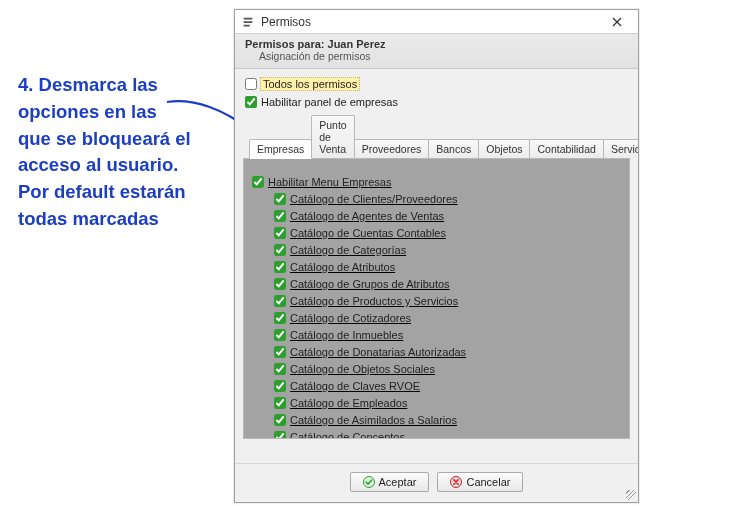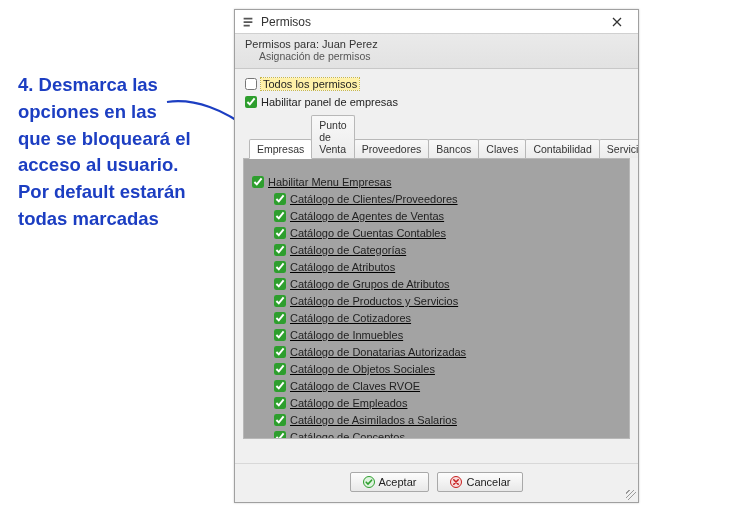--- a/index.html
+++ b/index.html
@@ -65,21 +65,21 @@
     display:flex; align-items:center; justify-content:center;
     cursor: pointer;
     font-size: 14px;
     color:#333;
   }
   .header-strip {
     background: linear-gradient(#eaeaea,#e2e2e2);
     border-bottom: 1px solid #c8c8c8;
     padding: 4px 10px 6px 10px;
   }
-  .header-strip .h1 { font-weight:400; color:#333; font-size:11px; }
+  .header-strip .h1 { font-weight:700; color:#333; font-size:11px; }
   .header-strip .h2 { color:#555; font-size:10.5px; padding-left:14px; }
   .body {
     flex:1;
     padding: 6px 8px 0 8px;
     overflow:hidden;
     display:flex;
     flex-direction:column;
   }
   .cb-row { display:flex; align-items:center; margin:1px 0 1px 2px; height:16px;}
   .cb-row input[type=checkbox]{
@@ -195,21 +195,21 @@
     <div class="cb-row">
       <input type="checkbox" checked="" style="">
       <label>Habilitar panel de empresas</label>
     </div>
 
     <div class="tabs">
       <div class="tab active">Empresas</div>
       <div class="tab">Punto de Venta</div>
       <div class="tab">Proveedores</div>
       <div class="tab">Bancos</div>
-      <div class="tab">Claves</div>
+      <div class="tab">Objetos</div>
       <div class="tab">Contabilidad</div>
       <div class="tab">Servicios</div>
       <div class="tab">Reportes</div>
       <div class="tab">Global</div>
 
     </div>
 
     <div class="tab-content">
       <div class="tree-root">
         <div class="cb-row">

